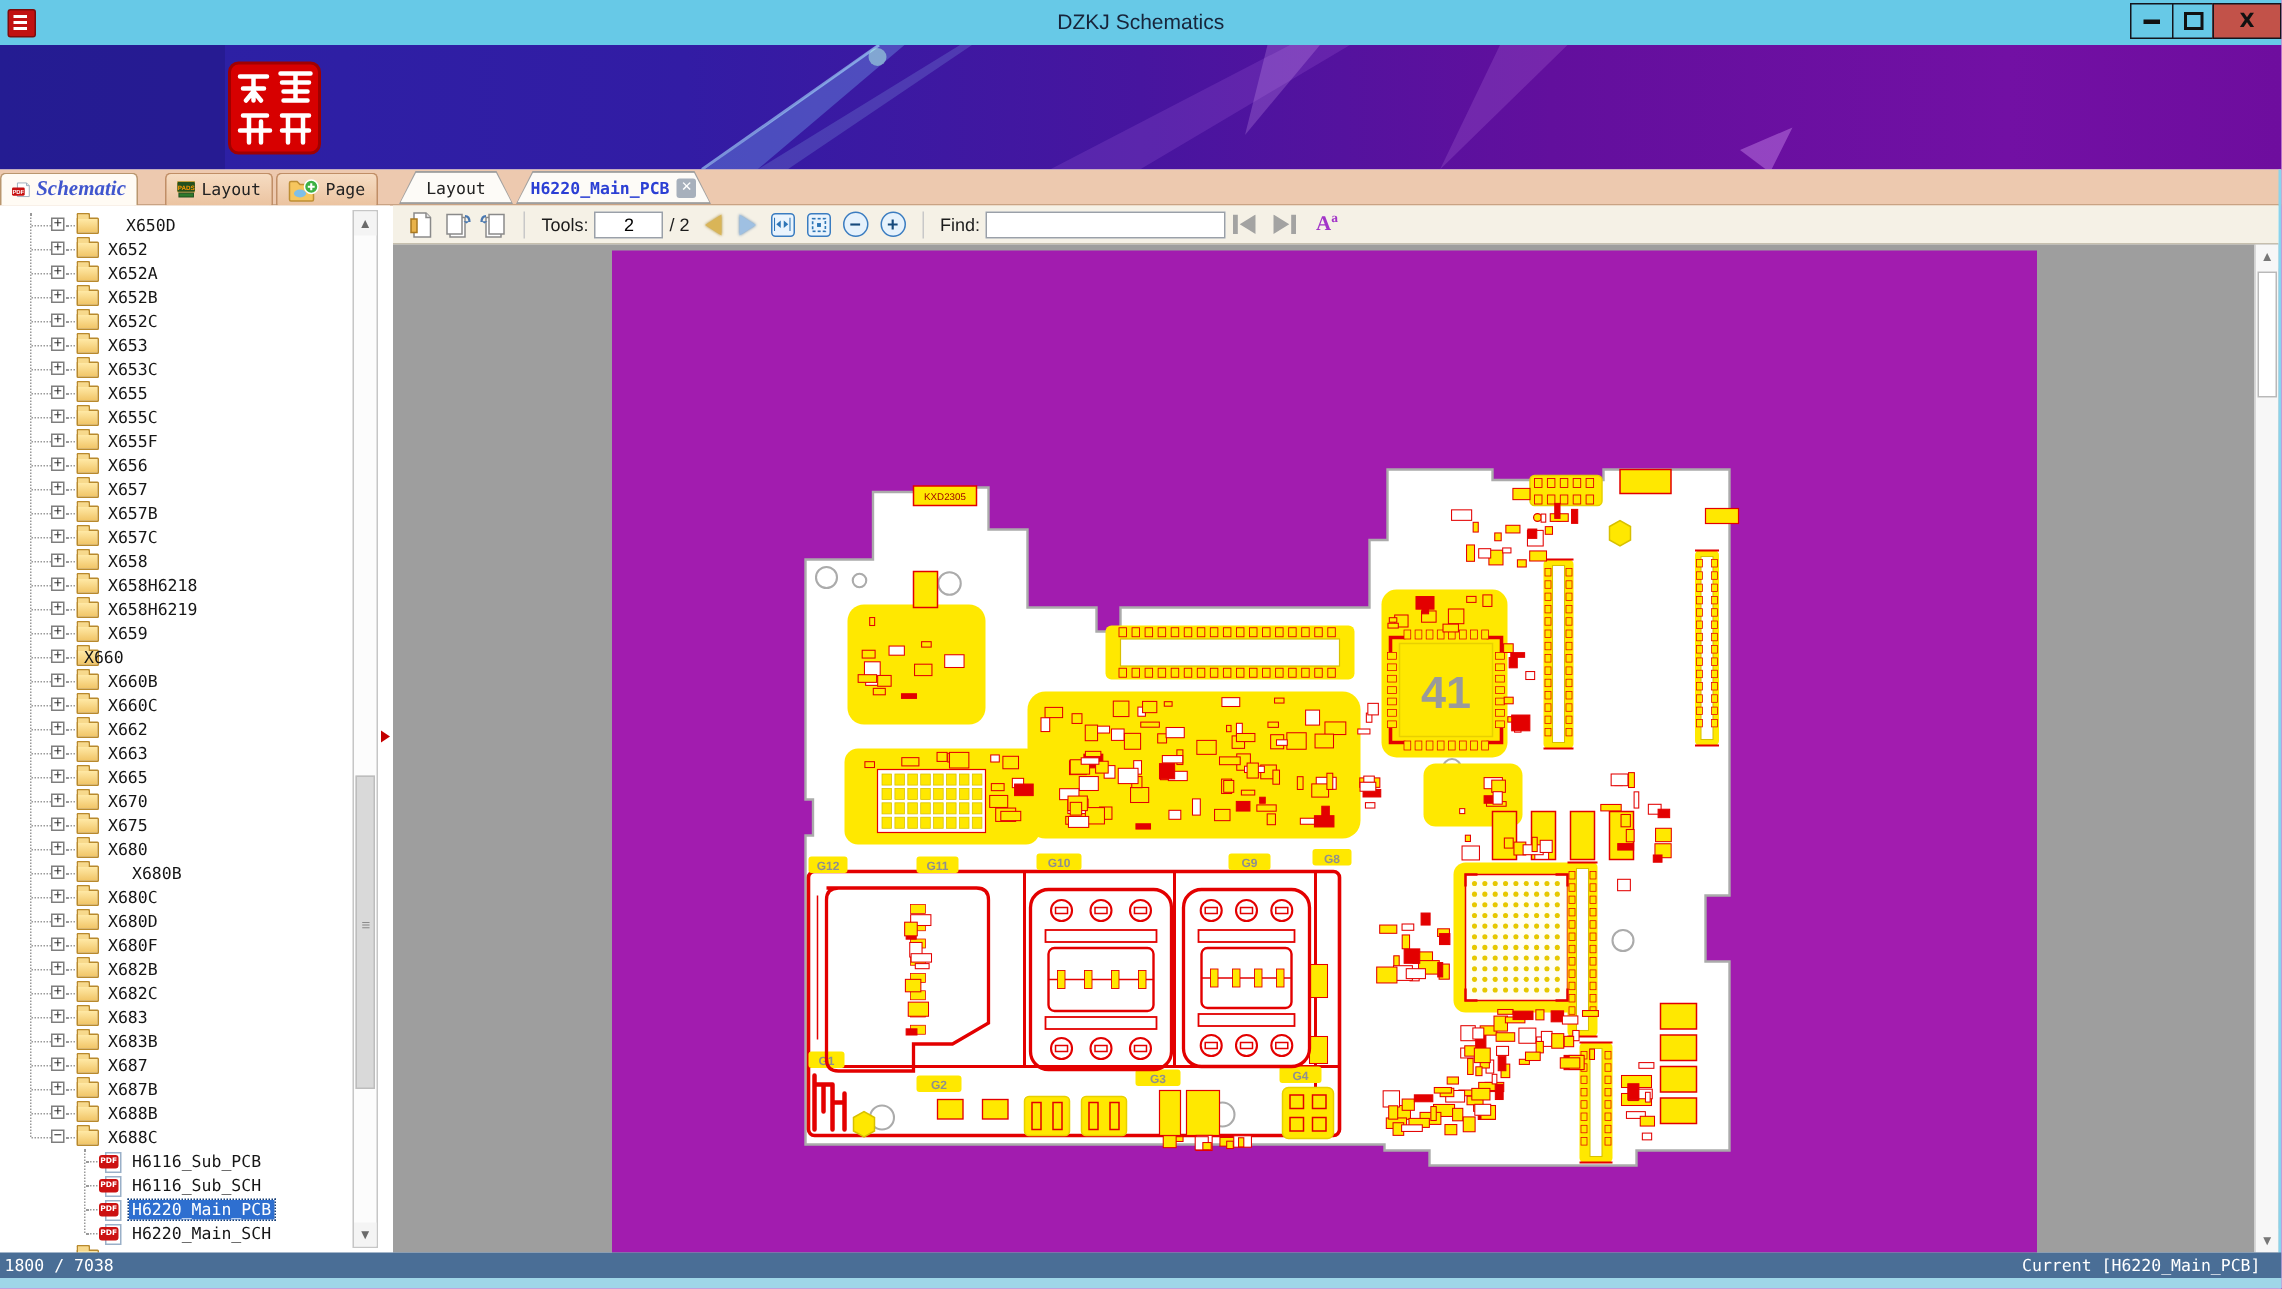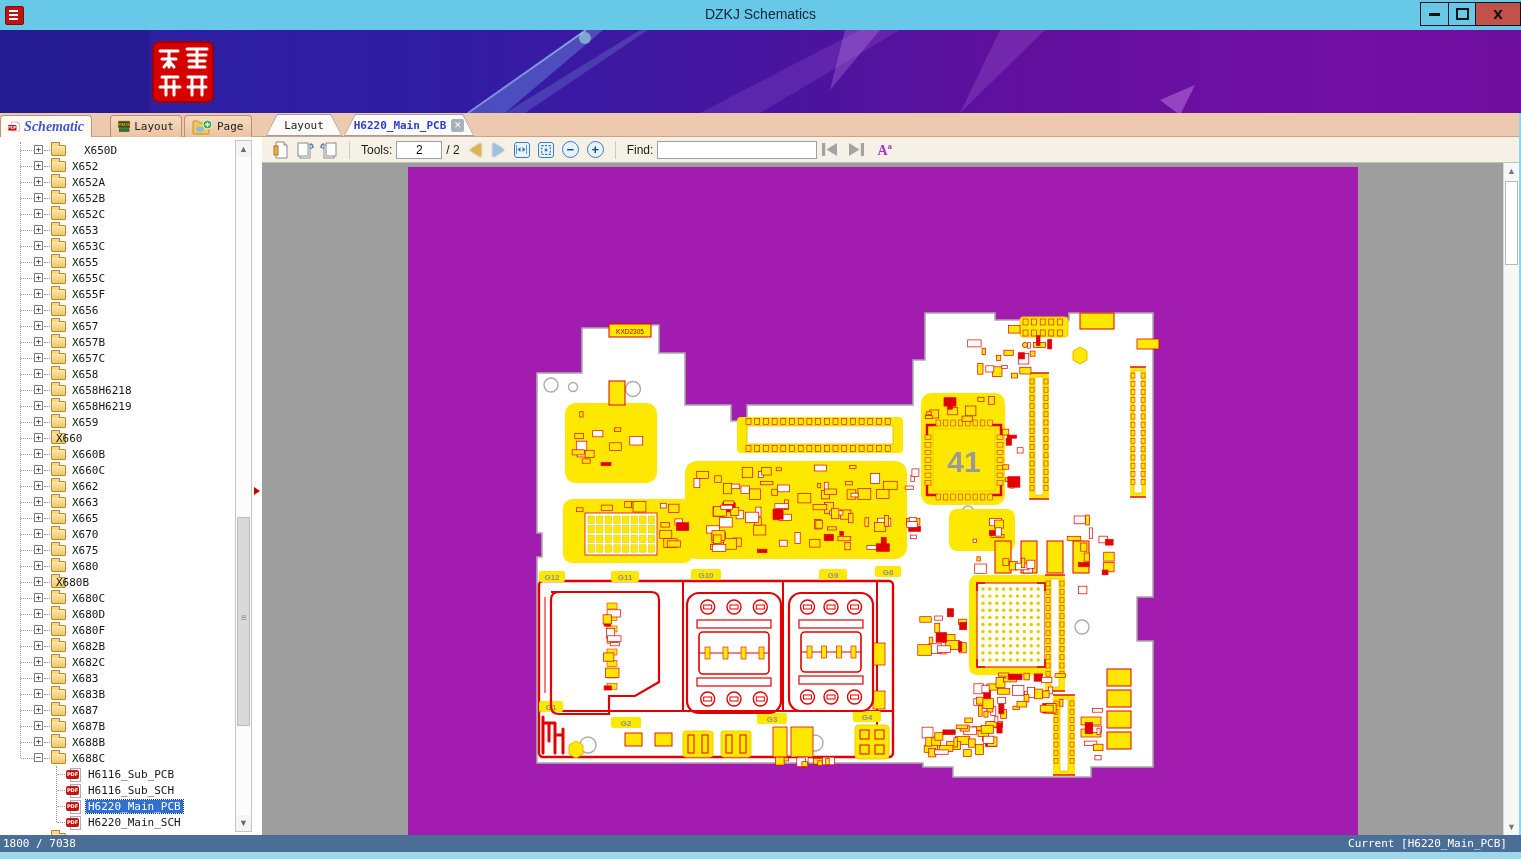--- a/index.html
+++ b/index.html
@@ -381,21 +381,21 @@
         <span class="expando" style="left: 34px;">+</span>
         <span class="stub" style="left: 44px; width: 6px;"></span>
         <span class="folder" style="left: 51px;"></span>
         <span class="tlabel" style="left: 70px;">X680</span>
       </div>
       <div class="trow">
         <span class="stub" style="left: 21px; width: 13px;"></span>
         <span class="expando" style="left: 34px;">+</span>
         <span class="stub" style="left: 44px; width: 6px;"></span>
         <span class="folder" style="left: 51px;"></span>
-        <span class="tlabel" style="left: 54px;">X680B</span>
+        <span class="tlabel" style="left: 86px;">X680B</span>
       </div>
       <div class="trow">
         <span class="stub" style="left: 21px; width: 13px;"></span>
         <span class="expando" style="left: 34px;">+</span>
         <span class="stub" style="left: 44px; width: 6px;"></span>
         <span class="folder" style="left: 51px;"></span>
         <span class="tlabel" style="left: 70px;">X680C</span>
       </div>
       <div class="trow">
         <span class="stub" style="left: 21px; width: 13px;"></span>

